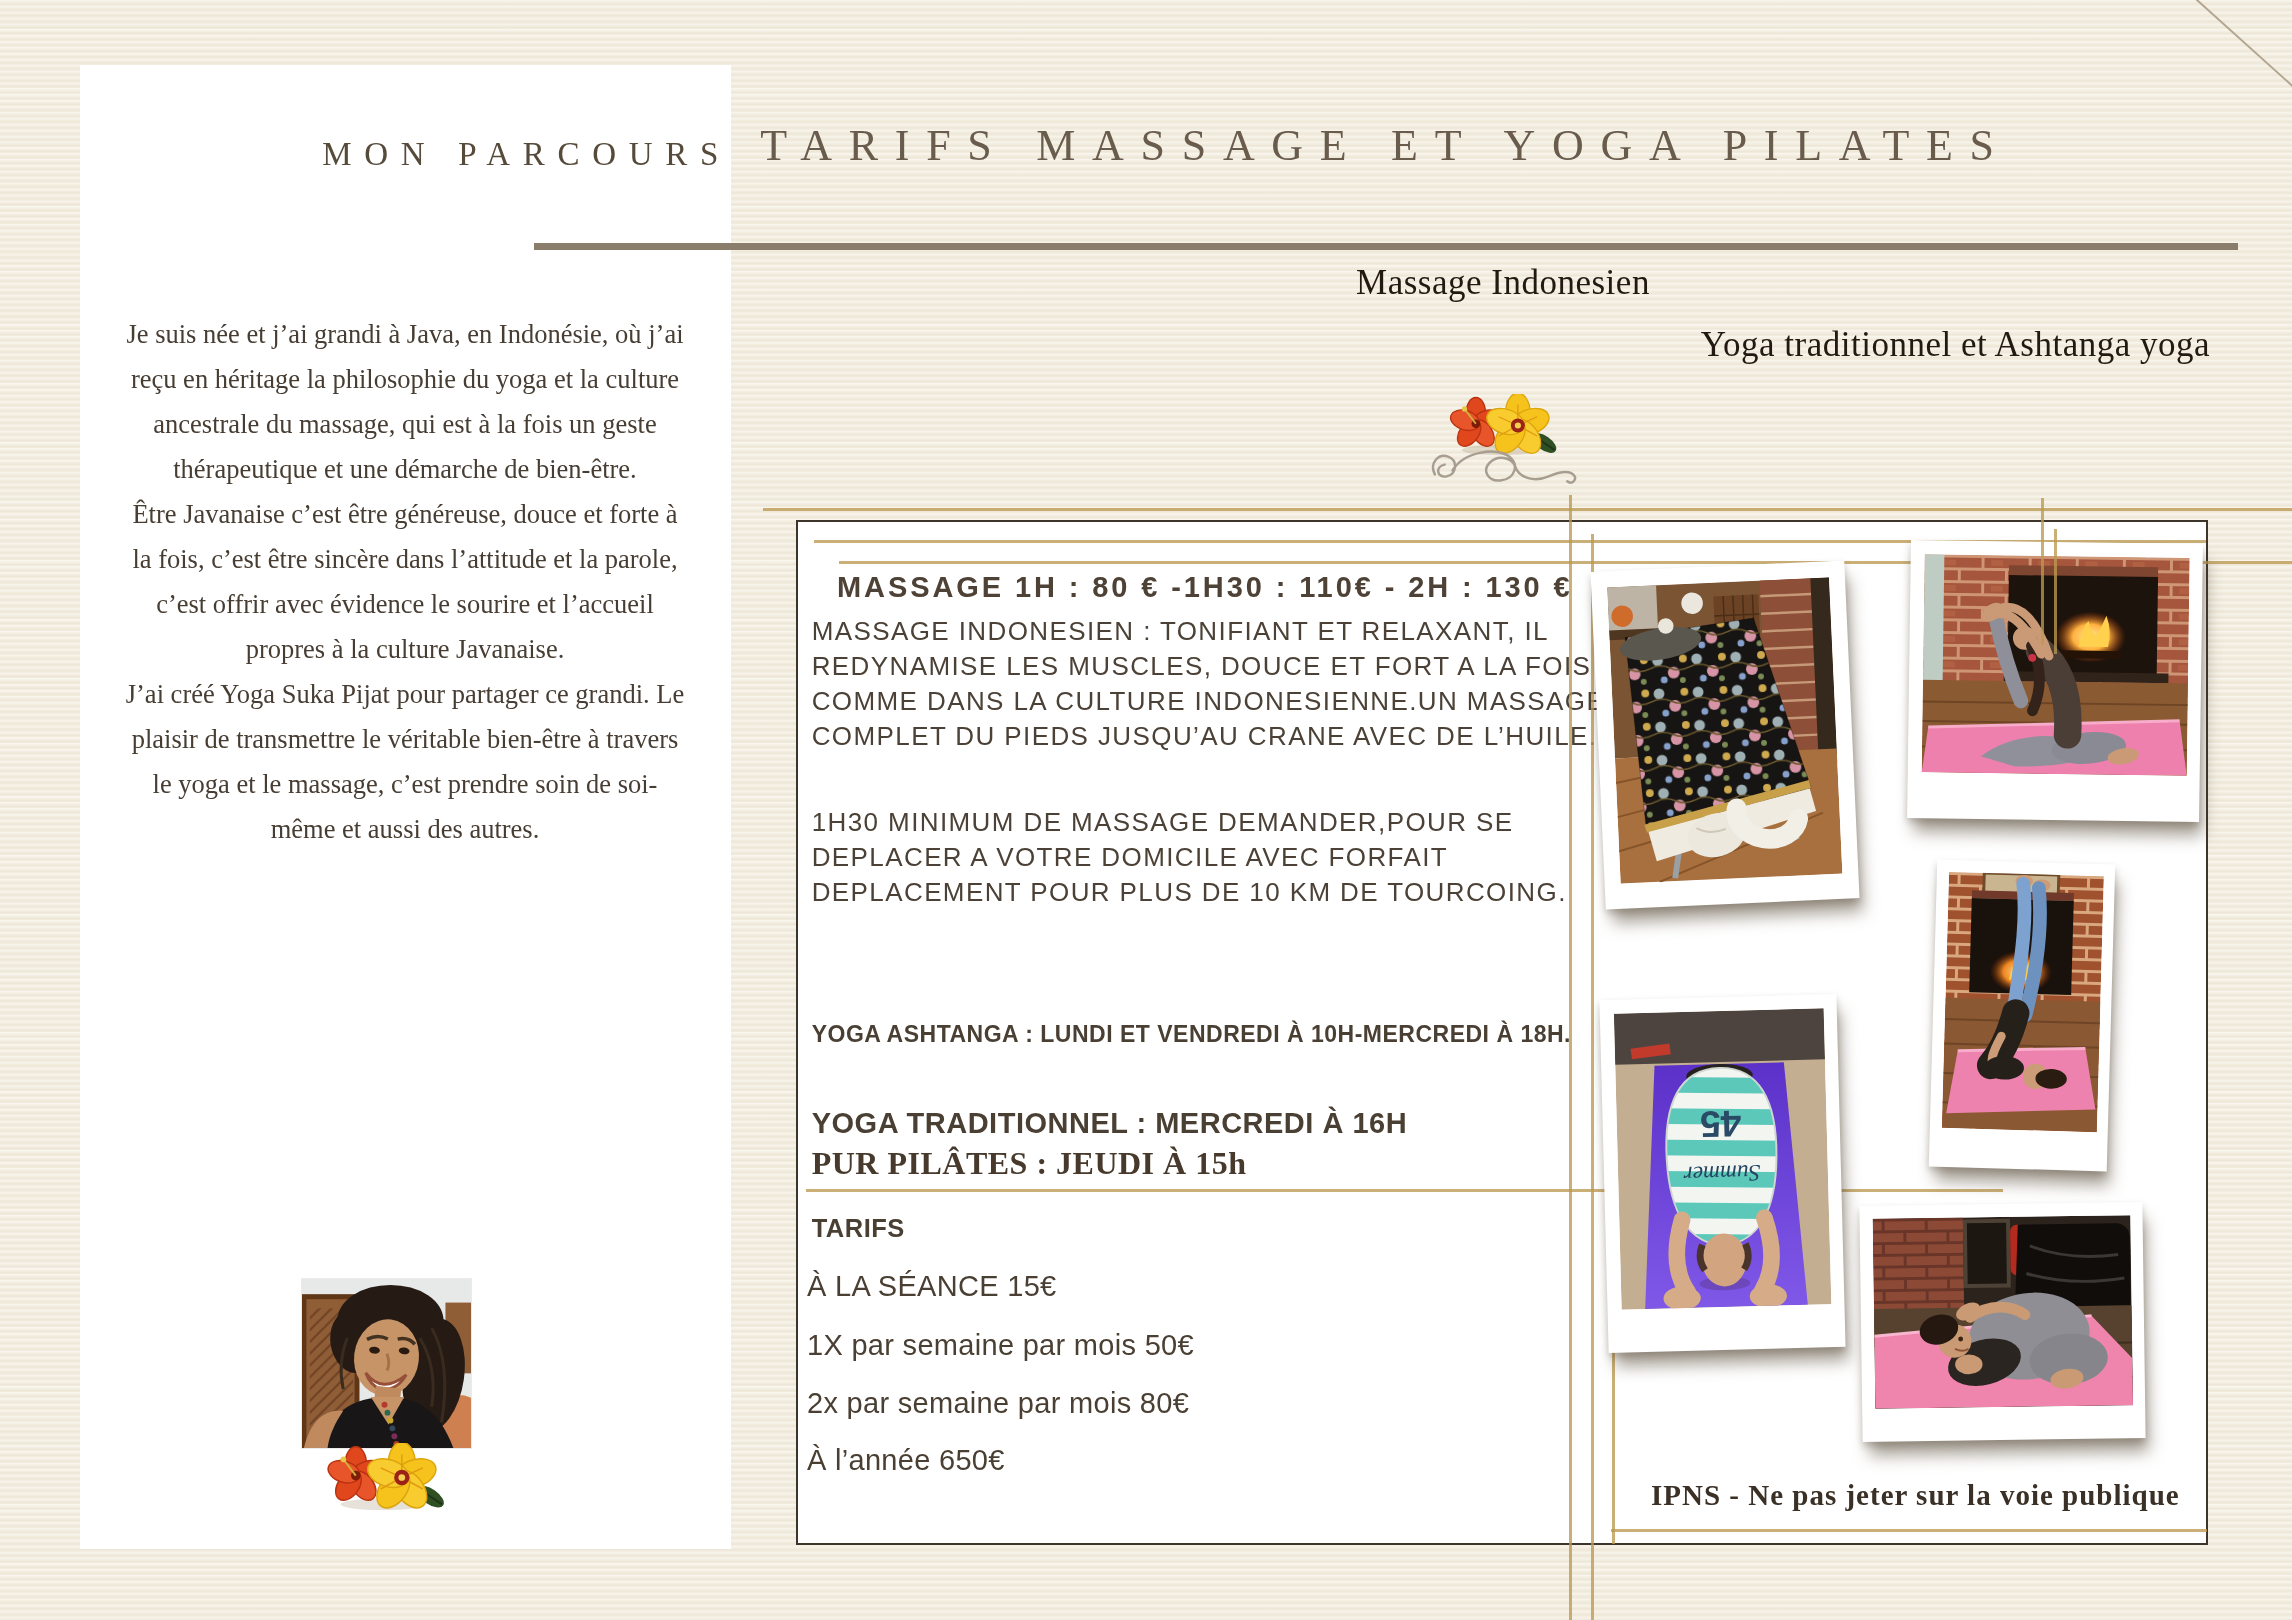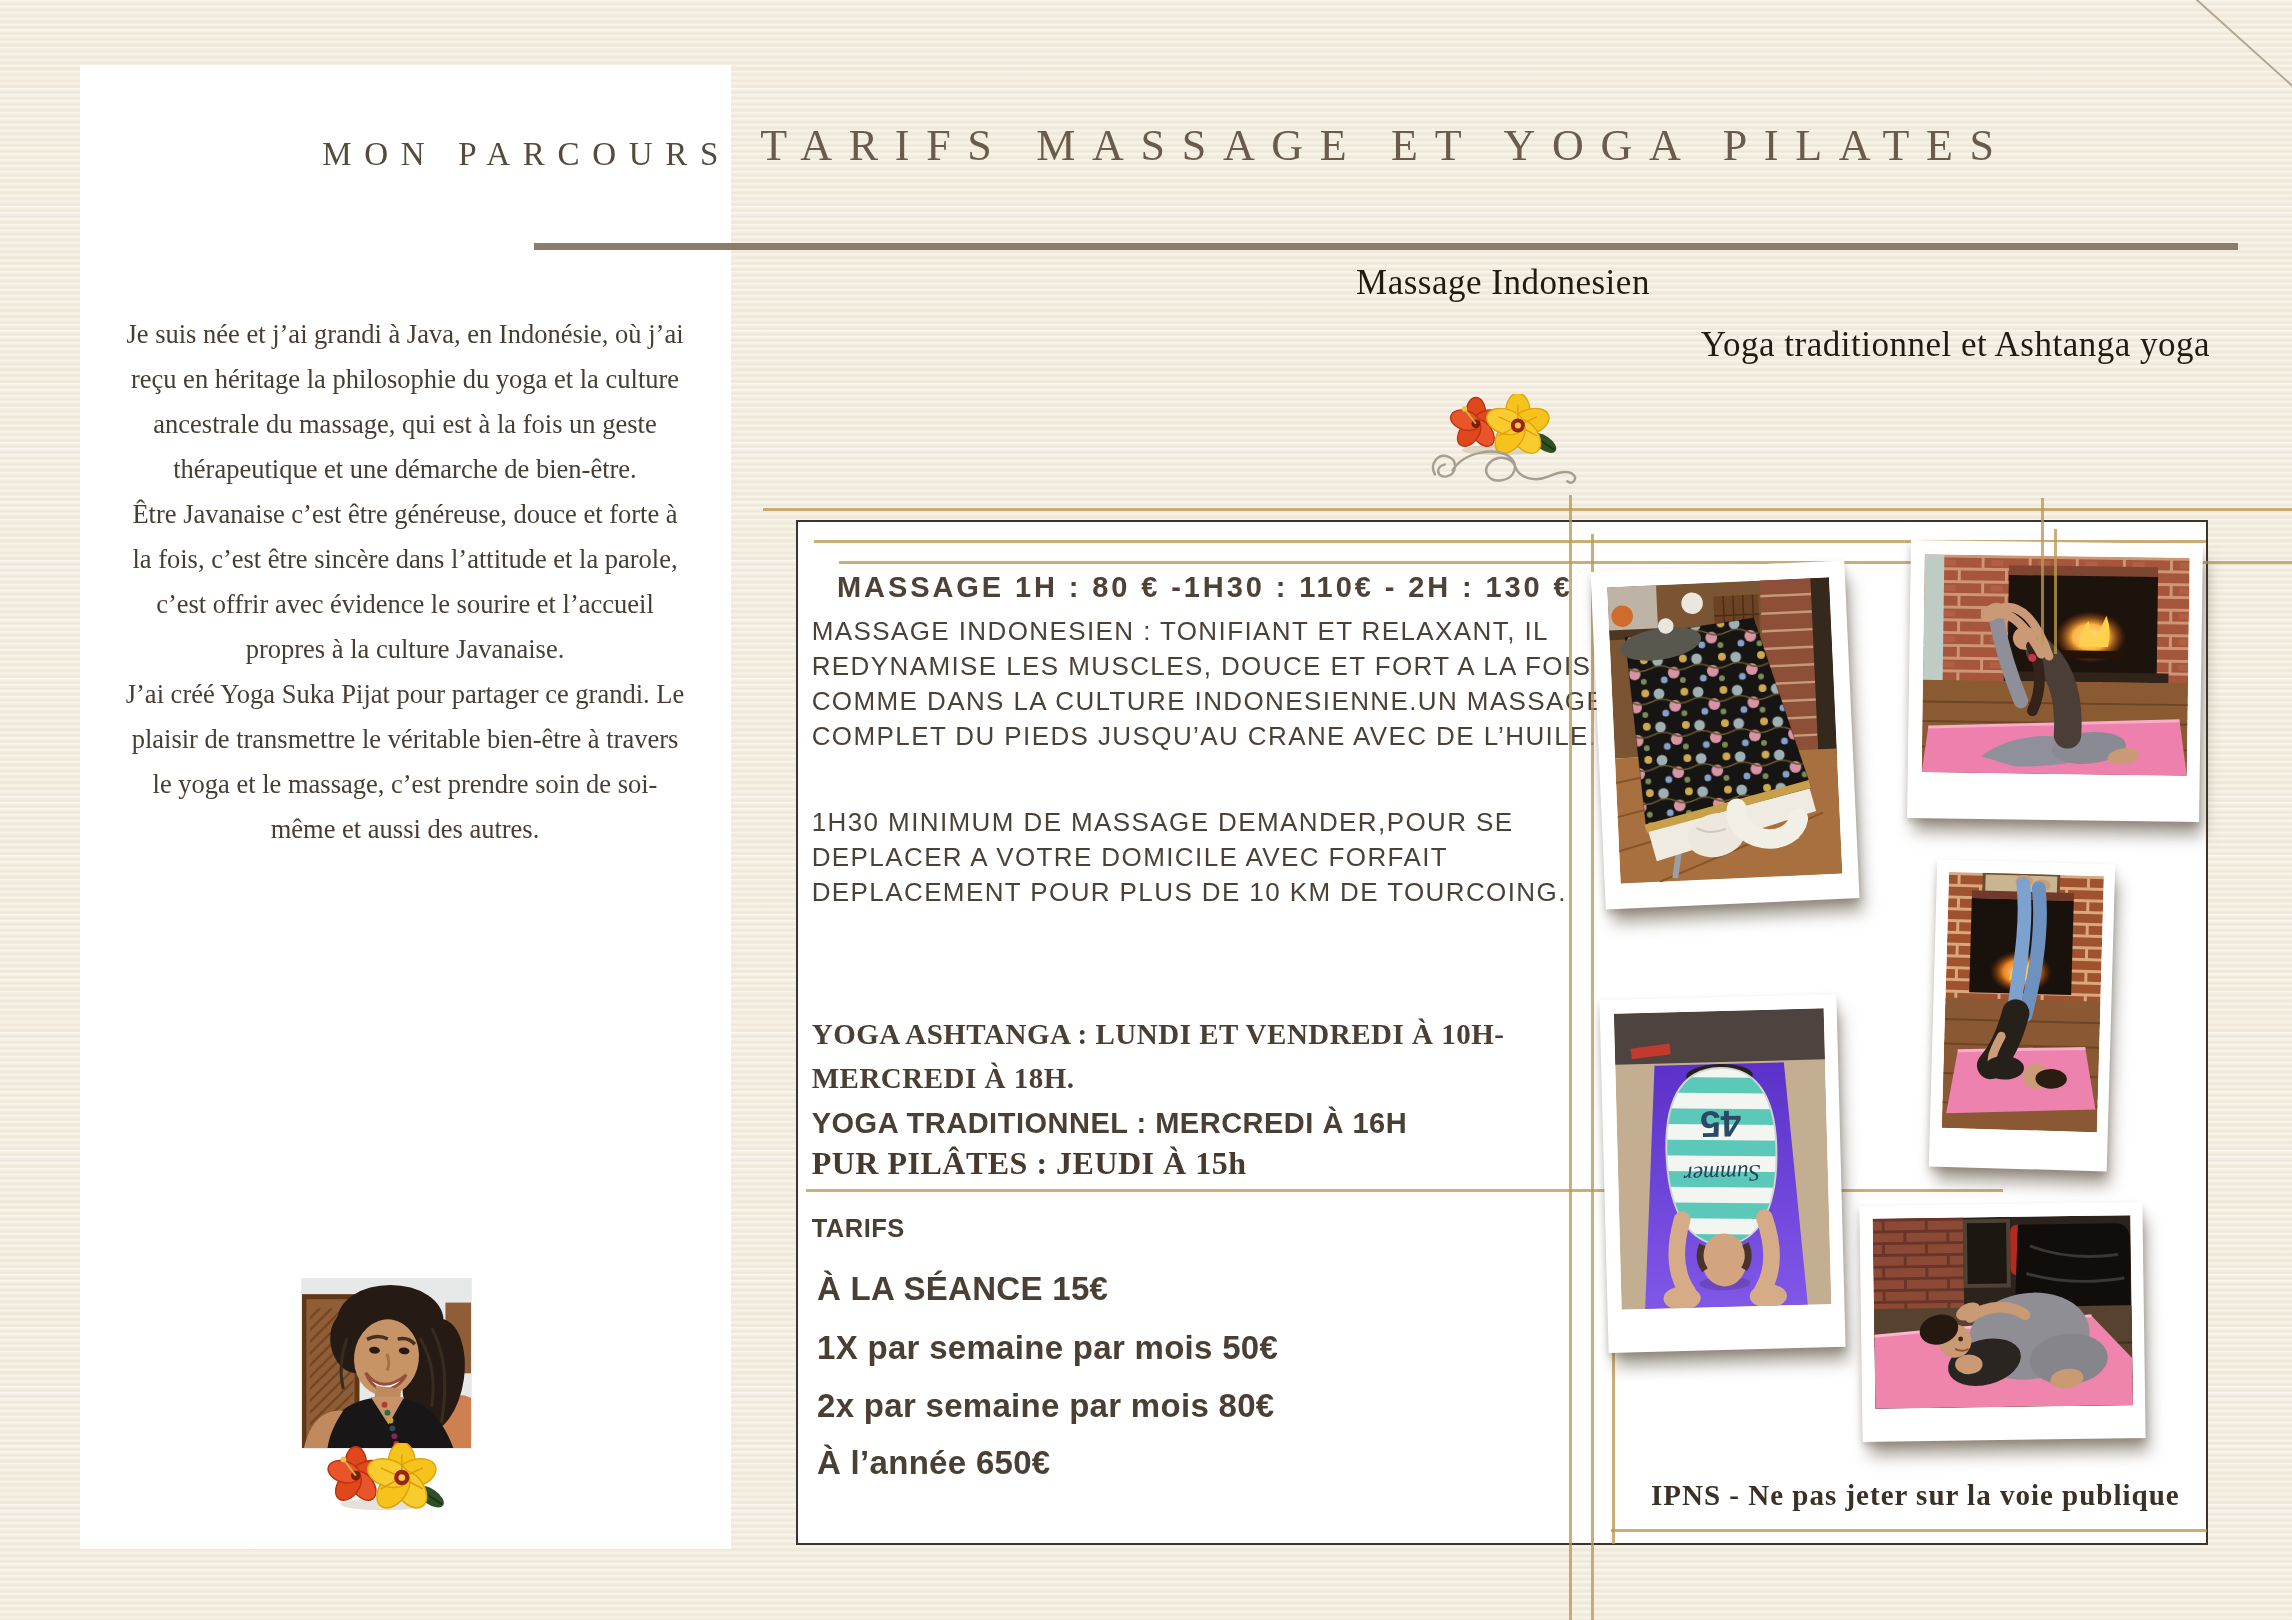--- a/index.html
+++ b/index.html
@@ -54,29 +54,29 @@
   
   .content-box{position:absolute;left:796px;top:520px;width:1412px;height:1025px;
     background:#ffffff;border:2px solid #3d342a;box-sizing:border-box;z-index:2;}
   .bx-massage-h{position:absolute;left:39px;top:49px;
     font-size:29px;font-weight:bold;letter-spacing:2.9px;color:#4e4236;}
   .bx-desc{position:absolute;left:13.7px;top:92px;width:794px;
     font-size:26px;line-height:35px;letter-spacing:1.4px;color:#4b4136;}
   .bx-home{position:absolute;left:13.7px;top:283px;width:794px;
     font-size:26px;line-height:35px;letter-spacing:1.4px;color:#4b4136;}
   .bx-ashtanga{position:absolute;left:13.7px;top:490px;width:774px;
-    font-size:29px;line-height:44px;font-weight:bold;letter-spacing:0.5px;color:#4a3f33;font-family:Liberation Serif, serif;}
+    font-size:23px;line-height:44px;font-weight:bold;letter-spacing:0.5px;color:#4a3f33;}
   .bx-trad{position:absolute;left:13.7px;top:585px;
     font-size:29px;font-weight:bold;letter-spacing:0.5px;color:#4a3f33;}
   .bx-pilates{position:absolute;left:13.7px;top:623px;
     font-family:"Liberation Serif",serif;font-size:32px;font-weight:bold;
     letter-spacing:0.5px;color:#473a2c;text-align:right;}
   .bx-tarifs-t{position:absolute;left:13.7px;top:692px;
     font-size:25.5px;font-weight:bold;letter-spacing:0.5px;color:#4a3f33;}
-  .bx-item{position:absolute;left:19px;font-size:33px;font-weight:bold;
+  .bx-item{position:absolute;left:9px;font-size:29px;font-weight:normal;
     letter-spacing:0.3px;color:#4a3f33;}
   .bx-i1{top:748px;} .bx-i2{top:807px;} .bx-i3{top:865px;} .bx-i4{top:922px;}
 
   .ipns{position:absolute;left:1651px;top:1479px;z-index:4;
     font-family:"Liberation Serif",serif;font-size:29px;font-weight:bold;
     letter-spacing:1px;color:#3a3026;}
 
   
   .photo{position:absolute;background:#ffffff;box-sizing:border-box;z-index:4;
     box-shadow:4.9px 15.7px 15.7px -2px rgba(80,65,45,.5), 0 3.9px 7.8px rgba(80,65,45,.28);}

